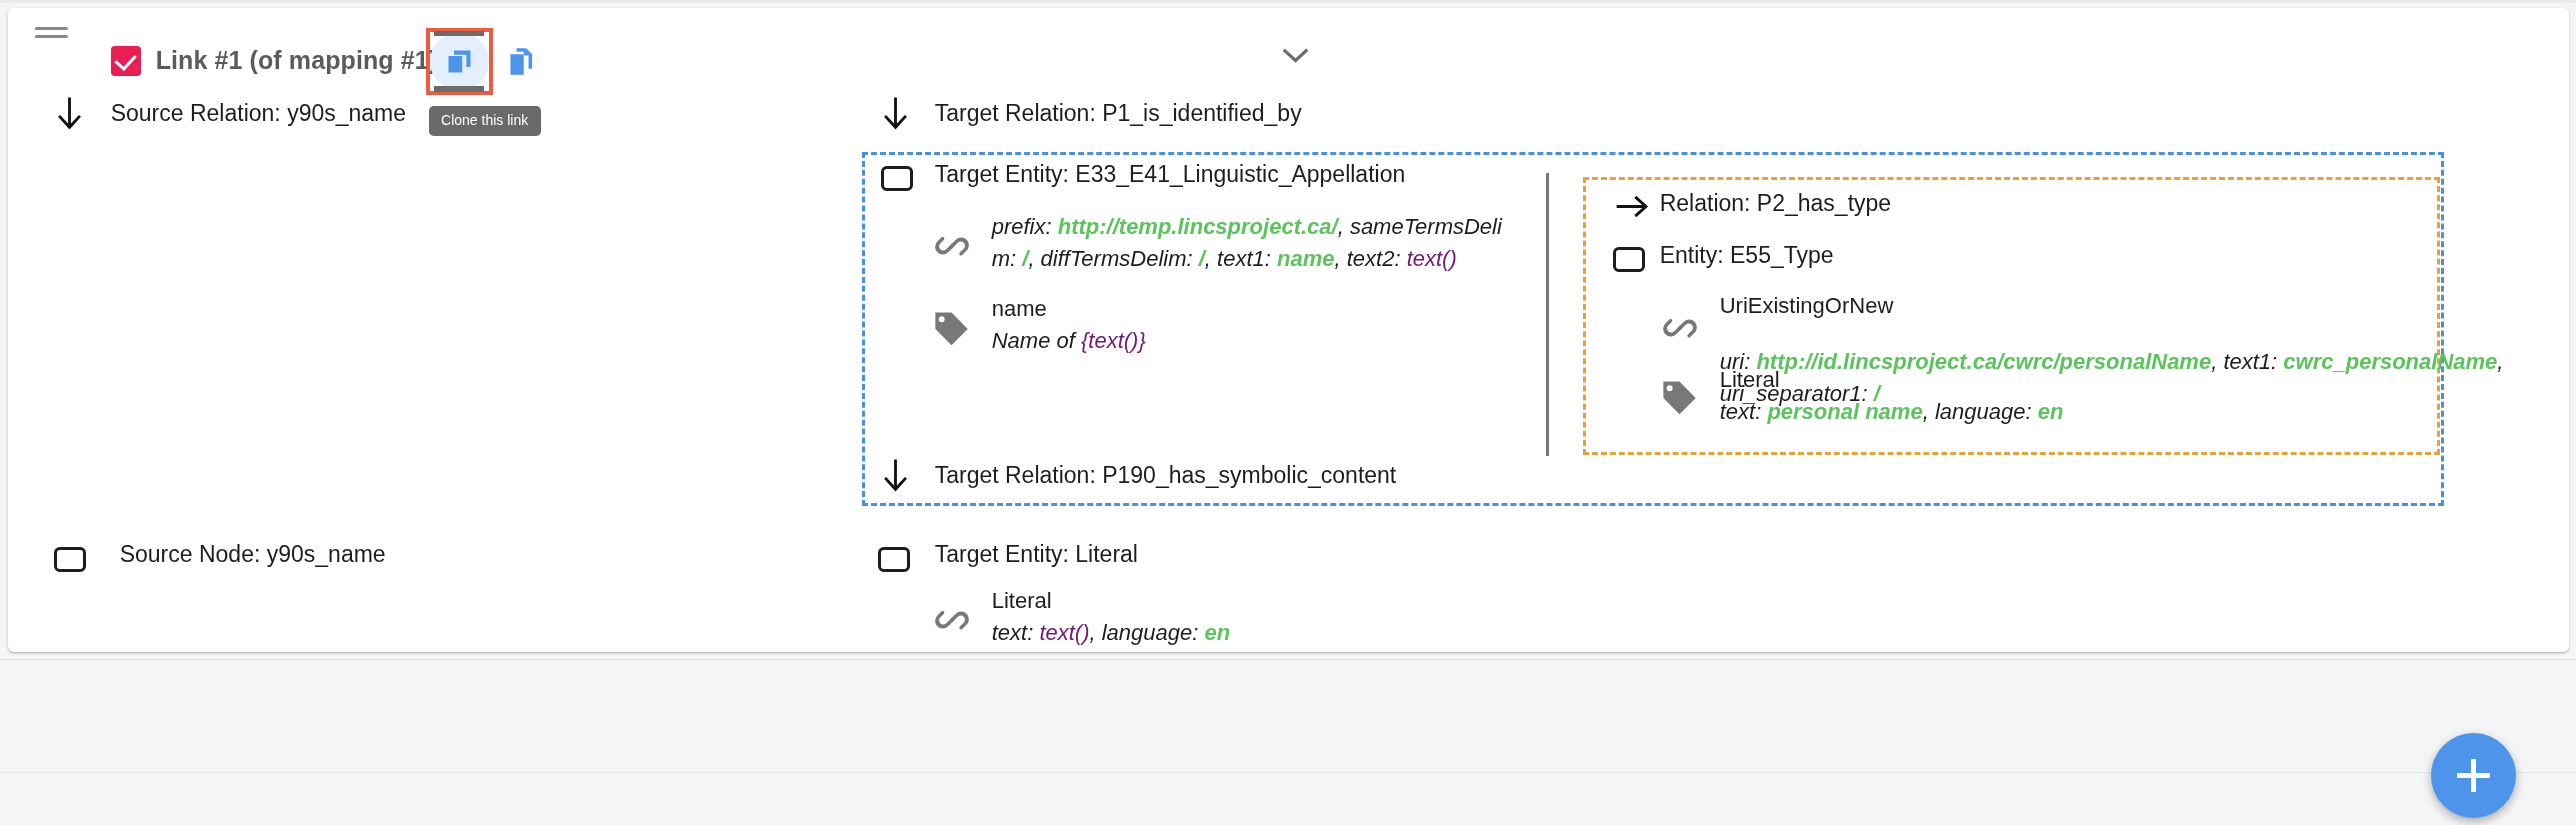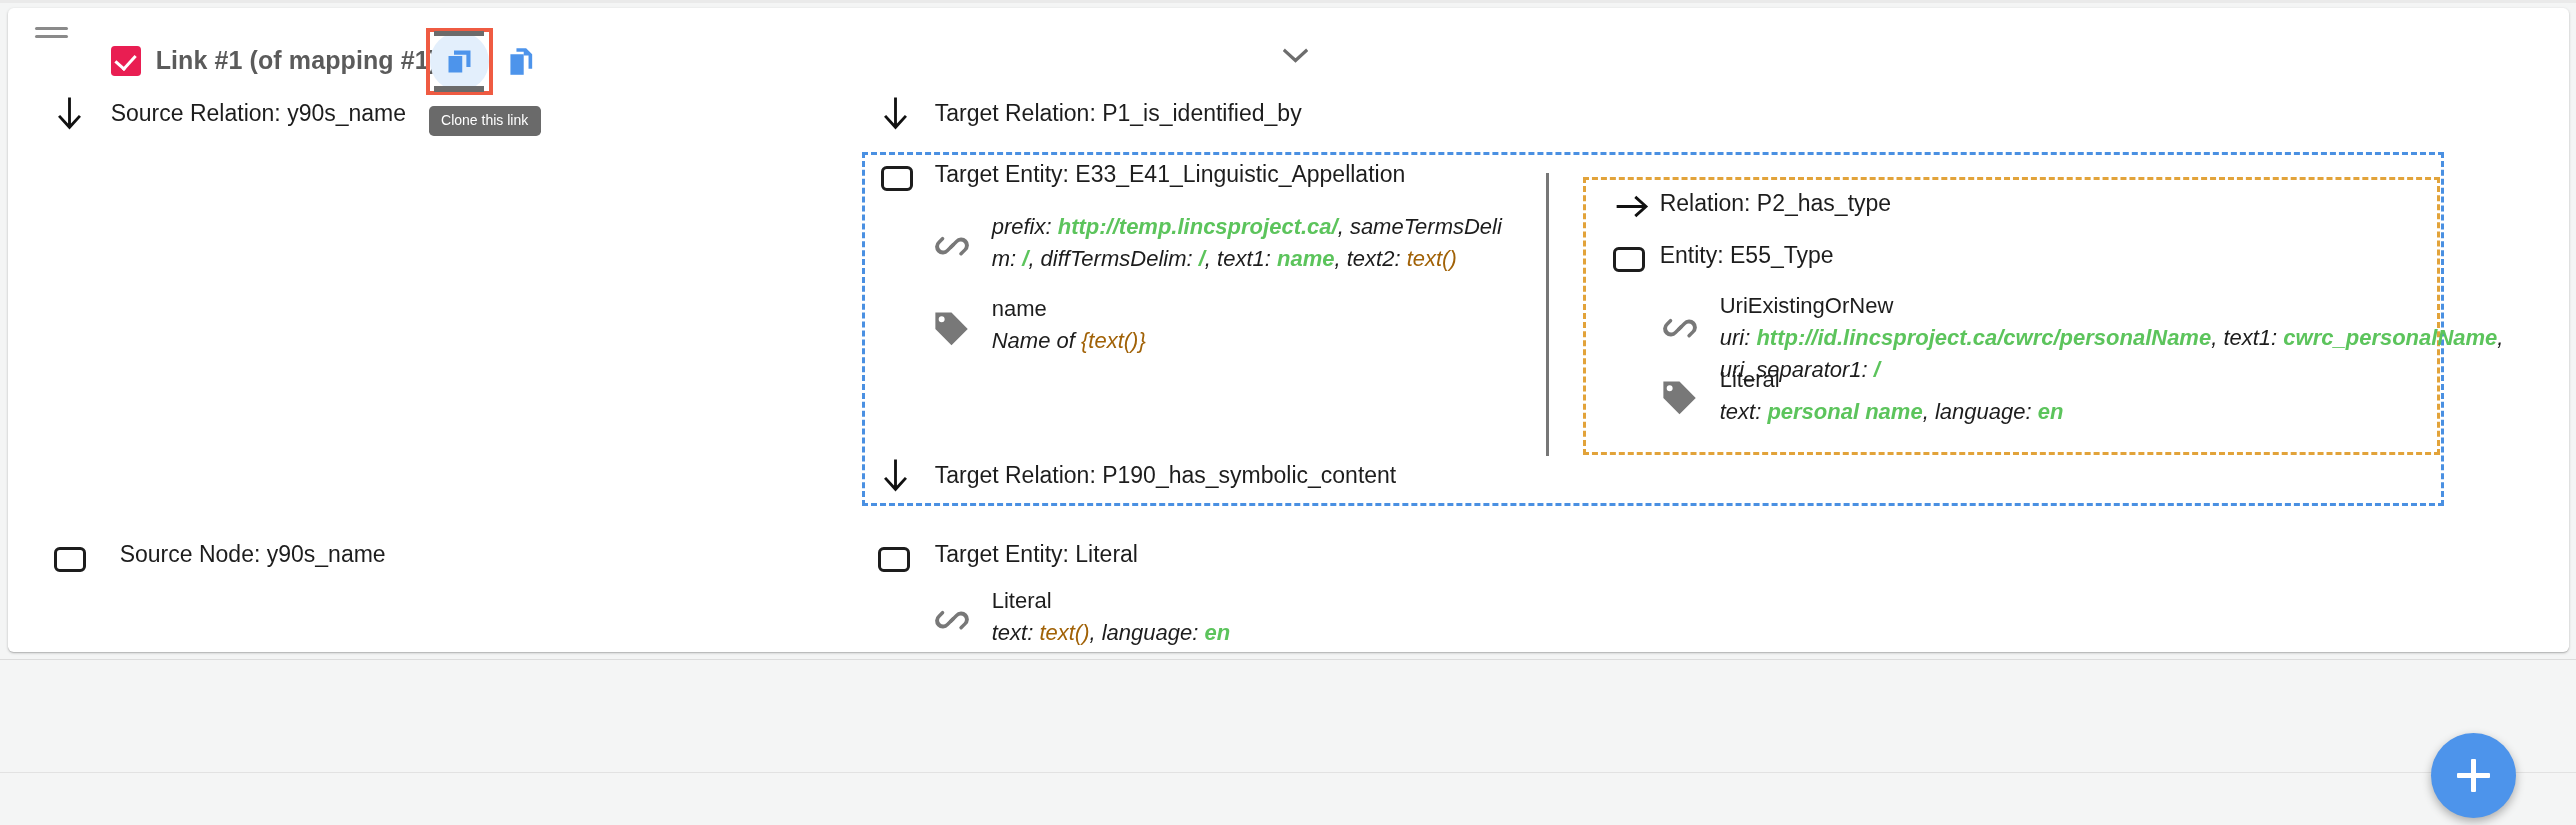--- a/index.html
+++ b/index.html
@@ -138,21 +138,21 @@
   }
 
   
   .detail {
     position:absolute;
     font-size: 22px; line-height: 32px; color:#1d1d1d;
   }
   .detail .head { font-style: normal; }
   .detail .it { font-style: italic; }
   .g { color:#5cc45c; font-style: italic; font-weight: bold; }
-  .o { color:#a16207; font-style: italic; }
+  .o { color:#701a75; font-style: italic; }
 
   .icon-gray { fill:#787878; }
 
   
   .footer-bar {
     position:absolute; left:0; top:659px; width:2576px; height:113px;
     background:#f4f5f5; border-top:1px solid #dcdcdc;
   }
   .add-link-btn {
     position:absolute; left:15.3px; top:704px;
@@ -302,21 +302,21 @@
     </div>
 
     <div class="row-icon" style="left:1649px; top:297px; width:46px; height:46px;">
       <svg width="42" height="42" viewBox="0 0 24 24">
         <path class="icon-gray" d="M10.6 13.4a1 1 0 0 0 1.4 0l3.3-3.3a2.4 2.4 0 1 1 3.4 3.4l-2.1 2.1a1 1 0 1 0 1.4 1.4l2.1-2.1a4.4 4.4 0 1 0-6.2-6.2L10.6 12a1 1 0 0 0 0 1.4z"></path>
         <path class="icon-gray" d="M13.4 10.6a1 1 0 0 0-1.4 0l-3.3 3.3a2.4 2.4 0 1 1-3.4-3.4l2.1-2.1A1 1 0 0 0 6 7l-2.1 2.1a4.4 4.4 0 1 0 6.2 6.2L13.4 12a1 1 0 0 0 0-1.4z"></path>
       </svg>
     </div>
     <div class="detail" style="left:1712px; top:282px; width:709px;">
       <div class="head">UriExistingOrNew</div>
-      <div class="it" style="white-space:nowrap;">
+      <div class="it" style="white-space:nowrap;margin-top:24px;">
         <span>uri: </span><span class="g">http://id.lincsproject.ca/cwrc/personalName</span><span>, text1: </span><span class="g">cwrc_personalName</span><span>,</span>
       </div>
       <div class="it">
         <span>uri_separator1: </span><span class="g">/</span>
       </div>
     </div>
 
     <div class="row-icon" style="left:1649px; top:366px; width:46px; height:46px;">
       <svg width="42" height="42" viewBox="0 0 24 24">
         <path class="icon-gray" d="M2.5 3.2h9.2L21 12.5l-9.3 9.3-9.2-9.3V3.2zm3.6 2.1a1.7 1.7 0 1 0 0 3.4 1.7 1.7 0 0 0 0-3.4z"></path>

